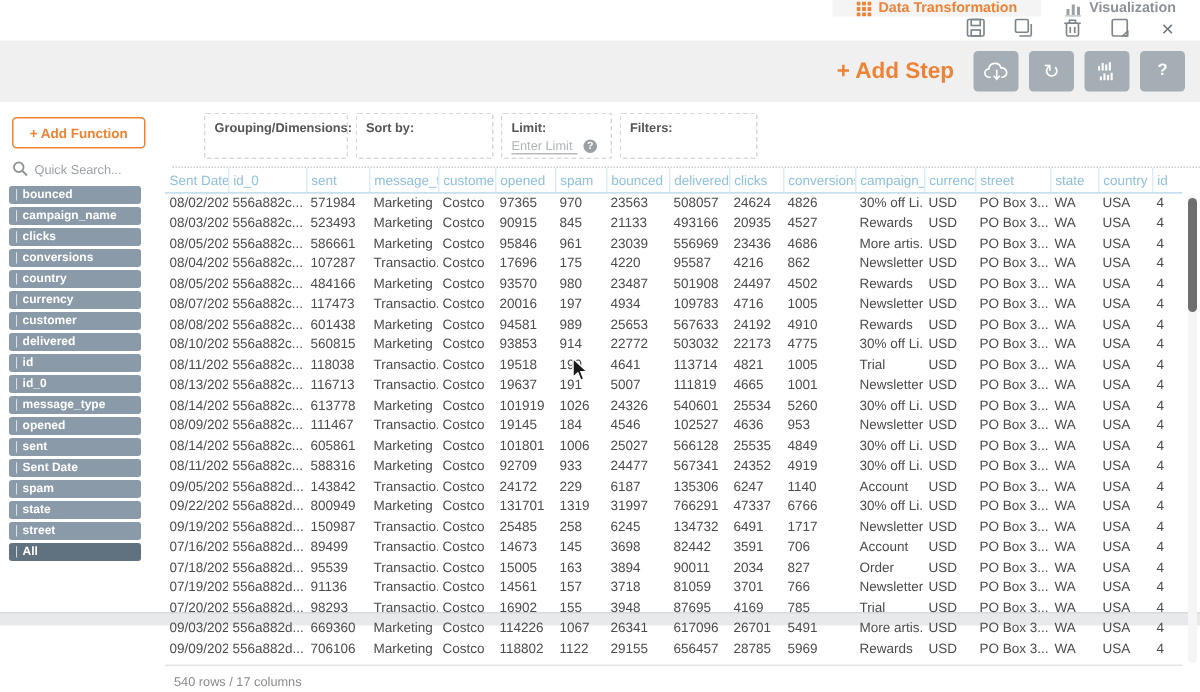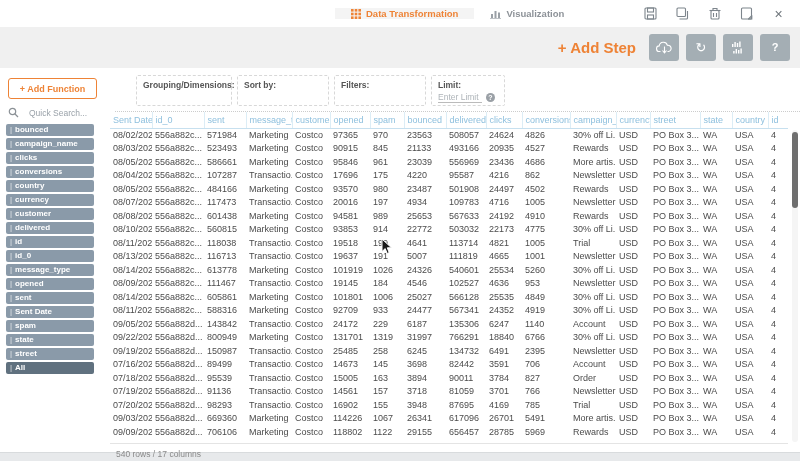--- a/index.html
+++ b/index.html
@@ -1,21 +1,21 @@
 <!DOCTYPE html>
 <html><head>
 <meta charset="utf-8">
 <style>
   * { margin:0; padding:0; box-sizing:border-box; }
   html,body { width:800px; height:461px; overflow:hidden; background:#fff;
     font-family:"Liberation Sans", sans-serif; }
   .app { position:relative; width:800px; height:461px; background:#fff; }
 
   
-  .topbar { position:relative; height:27px; background:#fff; display:flex; align-items:center; }
+  .topbar { position:relative; height:27px; background:#fff; display:flex; align-items:flex-end;flex-direction:column; }
   .tabs { display:flex; margin-left:335px; }
   .tab { display:flex; align-items:center; gap:5px; padding:0 16px; font-size:9.5px;
     font-weight:bold; color:#8d9298; cursor:pointer; }
   .tab.active { background:#f4f4f4; color:#ee8336; }
   .win-icons { margin-left:auto; display:flex; align-items:center; gap:17px; padding-right:14px; }
   .win-icons .wbtn { display:flex; align-items:center; justify-content:center; width:15px; height:15px; cursor:pointer; }
   .close-glyph { font-size:14px; color:#6e757b; line-height:1; }
 
   
   .toolbar { position:relative; height:41px; background:#f0f0f0; }
@@ -26,28 +26,28 @@
   .askbox input::placeholder { color:#9c9c9c; }
   .ai-label { position:absolute; left:3px; bottom:0px; font-size:7px; font-weight:bold; color:#3c3c3c; }
   .toolbar-right { position:absolute; right:10px; top:7px; display:flex; align-items:center; gap:7px; }
   .add-step { color:#ee8336; font-size:15px; font-weight:bold; margin-right:6px; cursor:pointer; white-space:nowrap; }
   .gbtn { width:30px; height:27px; background:#a4aeb4; border:none; border-radius:3px; color:#fff;
     display:flex; align-items:center; justify-content:center; cursor:pointer; font-family:"Liberation Sans", sans-serif; }
   .gbtn .glyph { font-size:13px; line-height:1; color:#fff; }
   .gbtn .glyph.q { font-size:11px; font-weight:bold; }
 
   
-  .content { display:flex; height:384px; }
+  .content { display:flex; height:340px; }
   .sidebar { width:105px; position:relative; }
   .add-function { display:block; margin:10px 8px 0 8px; width:89px; height:21px; background:#fff;
     border:1px solid #ee8336; border-radius:3px; color:#ee8336; font-size:9px; font-weight:bold;
     cursor:pointer; font-family:"Liberation Sans", sans-serif; }
   .quick-search { display:flex; align-items:center; gap:4px; margin:8px 8px 6px 8px; }
   .quick-search input { border:none; outline:none; width:70px; font-size:8.5px; color:#666;
-    background:transparent; font-family:"Liberation Sans", sans-serif;text-align:center; }
+    background:transparent; font-family:"Liberation Sans", sans-serif; }
   .quick-search input::placeholder { color:#9aa2a9; }
   .field-list { margin-left:6px; }
   .field-tag { width:88px; height:12px; line-height:12px; margin-bottom:2px; background:#8a9aa9;
     border-radius:2px; color:#fff; font-size:8px; font-weight:bold; padding-left:4px;
     white-space:nowrap; overflow:hidden; cursor:grab; display:flex; gap:3px; align-items:center; }
   .field-tag.dark { background:#60717f; }
   .field-tag .handle { color:rgba(255,255,255,.75); font-weight:normal; }
 
   .main { position:relative; width:695px; }
   .panels { display:flex; gap:5px; margin:7px 0 0 10px; padding-bottom:5px; border-bottom:1px dotted #ccc; }
@@ -287,29 +287,29 @@
     </aside>
 
     <main class="main">
       <div class="panels">
         <div class="panel p1">
           <span>Grouping/Dimensions:</span>
         </div>
         <div class="panel p2">
           <span>Sort by:</span>
         </div>
-        <div class="panel p3">
-          <span>Filters:</span>
-        </div>
         <div class="panel p4">
           <span>Limit:</span>
           <div class="limit-row">
             <input type="text" placeholder="Enter Limit" style="">
             <span class="help-dot">?</span>
           </div>
+        </div>
+        <div class="panel p3">
+          <span>Filters:</span>
         </div>
       </div>
 
       <table>
         <thead>
             <tr id="table-head-row">
               <th style="width: 42px;">Sent Date</th>
               <th style="width: 52px;">id_0</th>
               <th style="width: 42px;">sent</th>
               <th style="width: 46px;">message_t...</th>
@@ -617,41 +617,41 @@
             <tr>
               <td>09/22/202...</td>
               <td>556a882d...</td>
               <td>800949</td>
               <td>Marketing</td>
               <td>Costco</td>
               <td>131701</td>
               <td>1319</td>
               <td>31997</td>
               <td>766291</td>
-              <td>18840</td>
+              <td>47337</td>
               <td>6766</td>
               <td>30% off Li...</td>
               <td>USD</td>
               <td>PO Box 3...</td>
               <td>WA</td>
               <td>USA</td>
               <td>4</td>
             </tr>
             <tr>
               <td>09/19/202...</td>
               <td>556a882d...</td>
               <td>150987</td>
               <td>Transactio...</td>
               <td>Costco</td>
               <td>25485</td>
               <td>258</td>
               <td>6245</td>
               <td>134732</td>
               <td>6491</td>
-              <td>2395</td>
+              <td>1717</td>
               <td>Newsletter</td>
               <td>USD</td>
               <td>PO Box 3...</td>
               <td>WA</td>
               <td>USA</td>
               <td>4</td>
             </tr>
             <tr>
               <td>07/16/202...</td>
               <td>556a882d...</td>
@@ -674,21 +674,21 @@
             <tr>
               <td>07/18/202...</td>
               <td>556a882d...</td>
               <td>95539</td>
               <td>Transactio...</td>
               <td>Costco</td>
               <td>15005</td>
               <td>163</td>
               <td>3894</td>
               <td>90011</td>
-              <td>3784</td>
+              <td>2034</td>
               <td>827</td>
               <td>Order</td>
               <td>USD</td>
               <td>PO Box 3...</td>
               <td>WA</td>
               <td>USA</td>
               <td>4</td>
             </tr>
             <tr>
               <td>07/19/202...</td>

